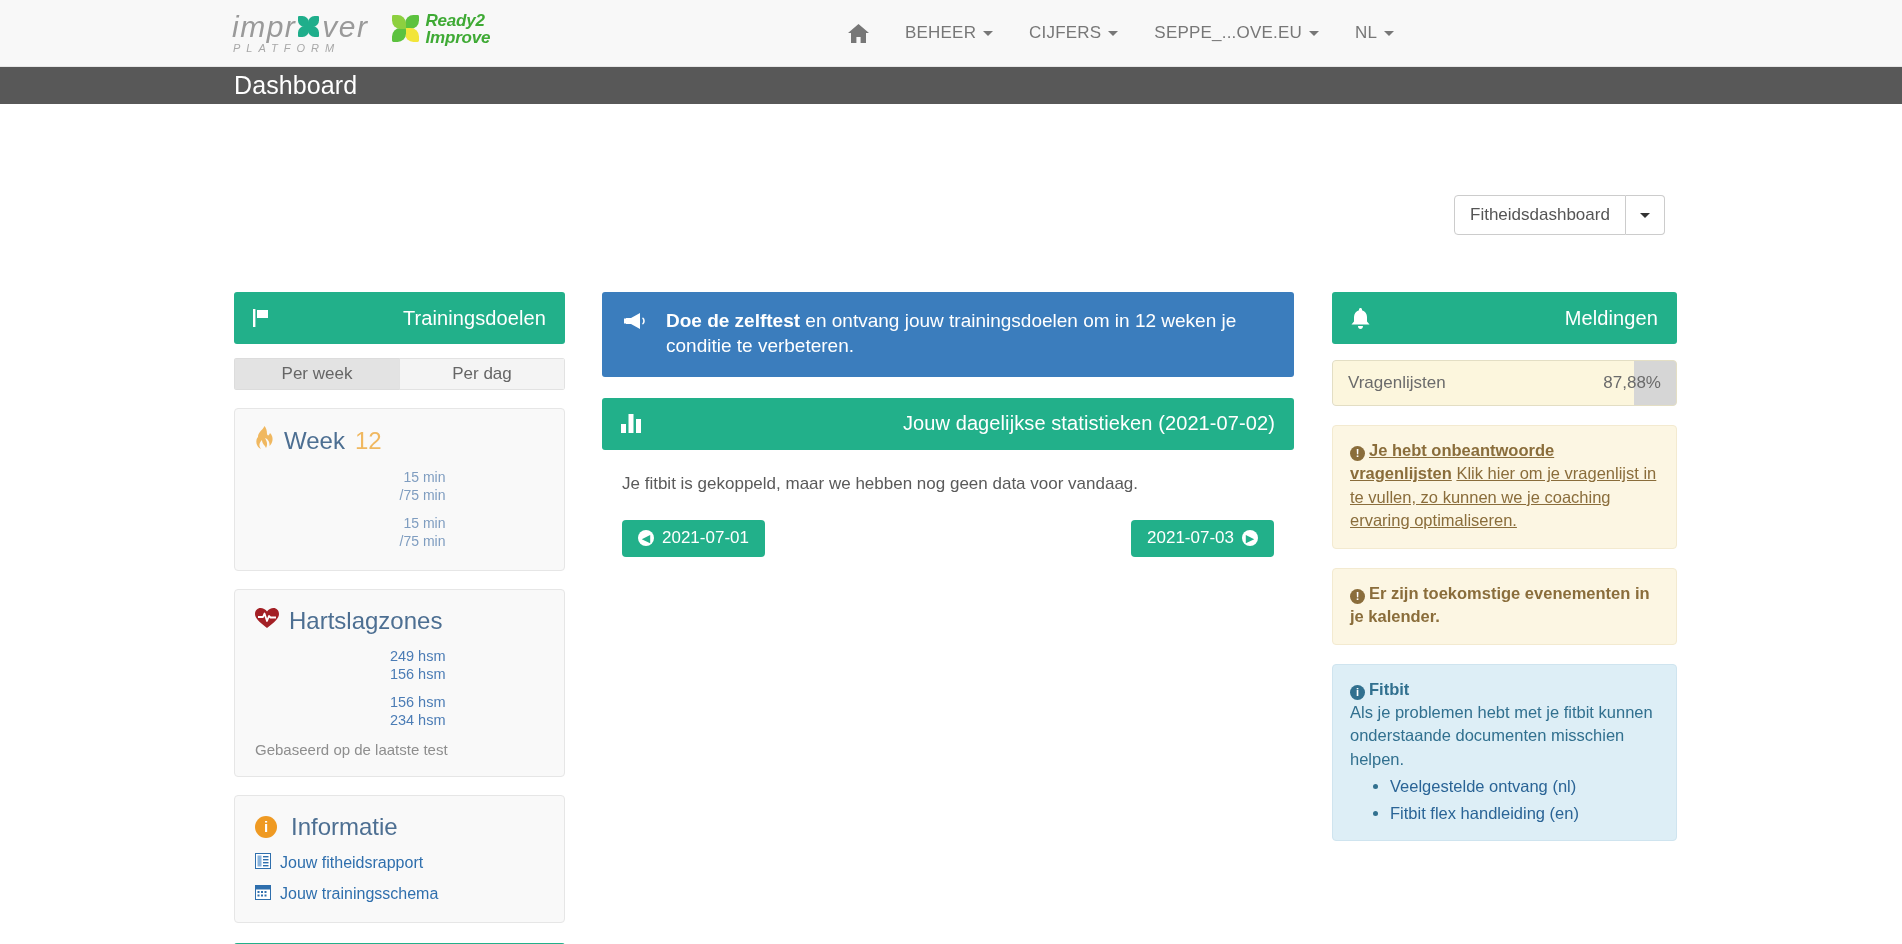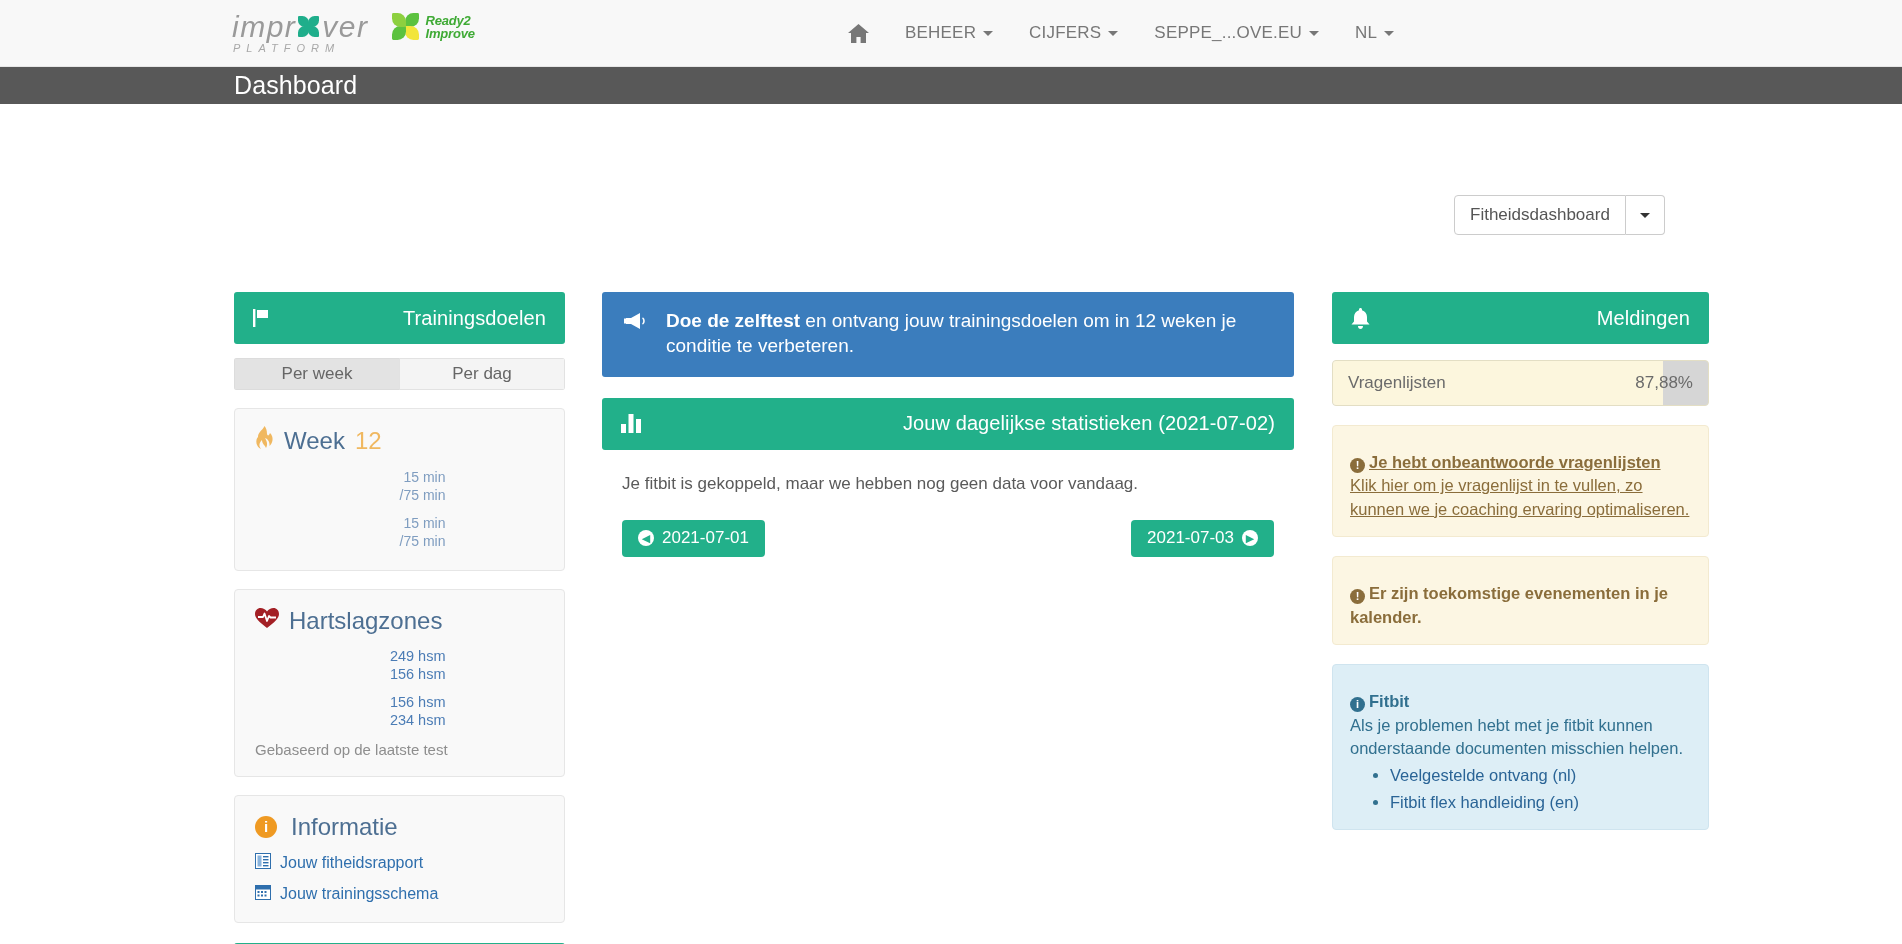--- a/index.html
+++ b/index.html
@@ -53,21 +53,21 @@
   }
   .clover-leaf {
     position: absolute;
     width: 11px; height: 11px;
     border-radius: 60% 10% 60% 10%;
   }
   .logo-r2i { display: flex; align-items: center; gap: 5px; }
   .r2i-clover { position: relative; width: 30px; height: 30px; }
   .r2i-text { line-height: 1.0; }
   .r2i-text div {
-    font-size: 13px;
+    font-size: 17px;
     font-weight: bold;
     color: #3faa35;
     letter-spacing: -0.2px;
   }
 
   .nav-items {
     position: absolute;
     left: 830px;
     display: flex;
     align-items: center;
@@ -144,21 +144,21 @@
     display: flex;
     align-items: center;
     justify-content: center;
     cursor: pointer;
   }
   .select-arrow .caret { border-top-color: #333; margin-left: 0; }
 
   
   .col-left  { position: absolute; left: 234px;  top: 188px; width: 331px; }
   .col-mid   { position: absolute; left: 602px;  top: 188px; width: 692px; }
-  .col-right { position: absolute; left: 1332px; top: 188px; width: 377px; }
+  .col-right { position: absolute; left: 1332px; top: 188px; width: 345px; }
 
   
   .panel-head {
     background: #22b08a;
     color: #ffffff;
     height: 52px;
     display: flex;
     align-items: center;
     justify-content: space-between;
     padding: 0 19px;
@@ -337,21 +337,21 @@
     align-items: center;
     font-size: 17px;
     color: #6b6b6b;
   }
   .meter-label { left: 15px; }
   .meter-value { right: 15px; }
 
   .alert {
     margin-top: 19px;
     border-radius: 4px;
-    padding: 25px 17px 15px 17px;
+    padding: 13px 17px 15px 17px;
     font-size: 16.5px;
     line-height: 1.42;
   }
   .alert-warning {
     background: #fcf6e3;
     border: 1px solid #f3ead0;
     color: #8a6d3b;
   }
   .alert-warning a {
     color: #8a6d3b;

